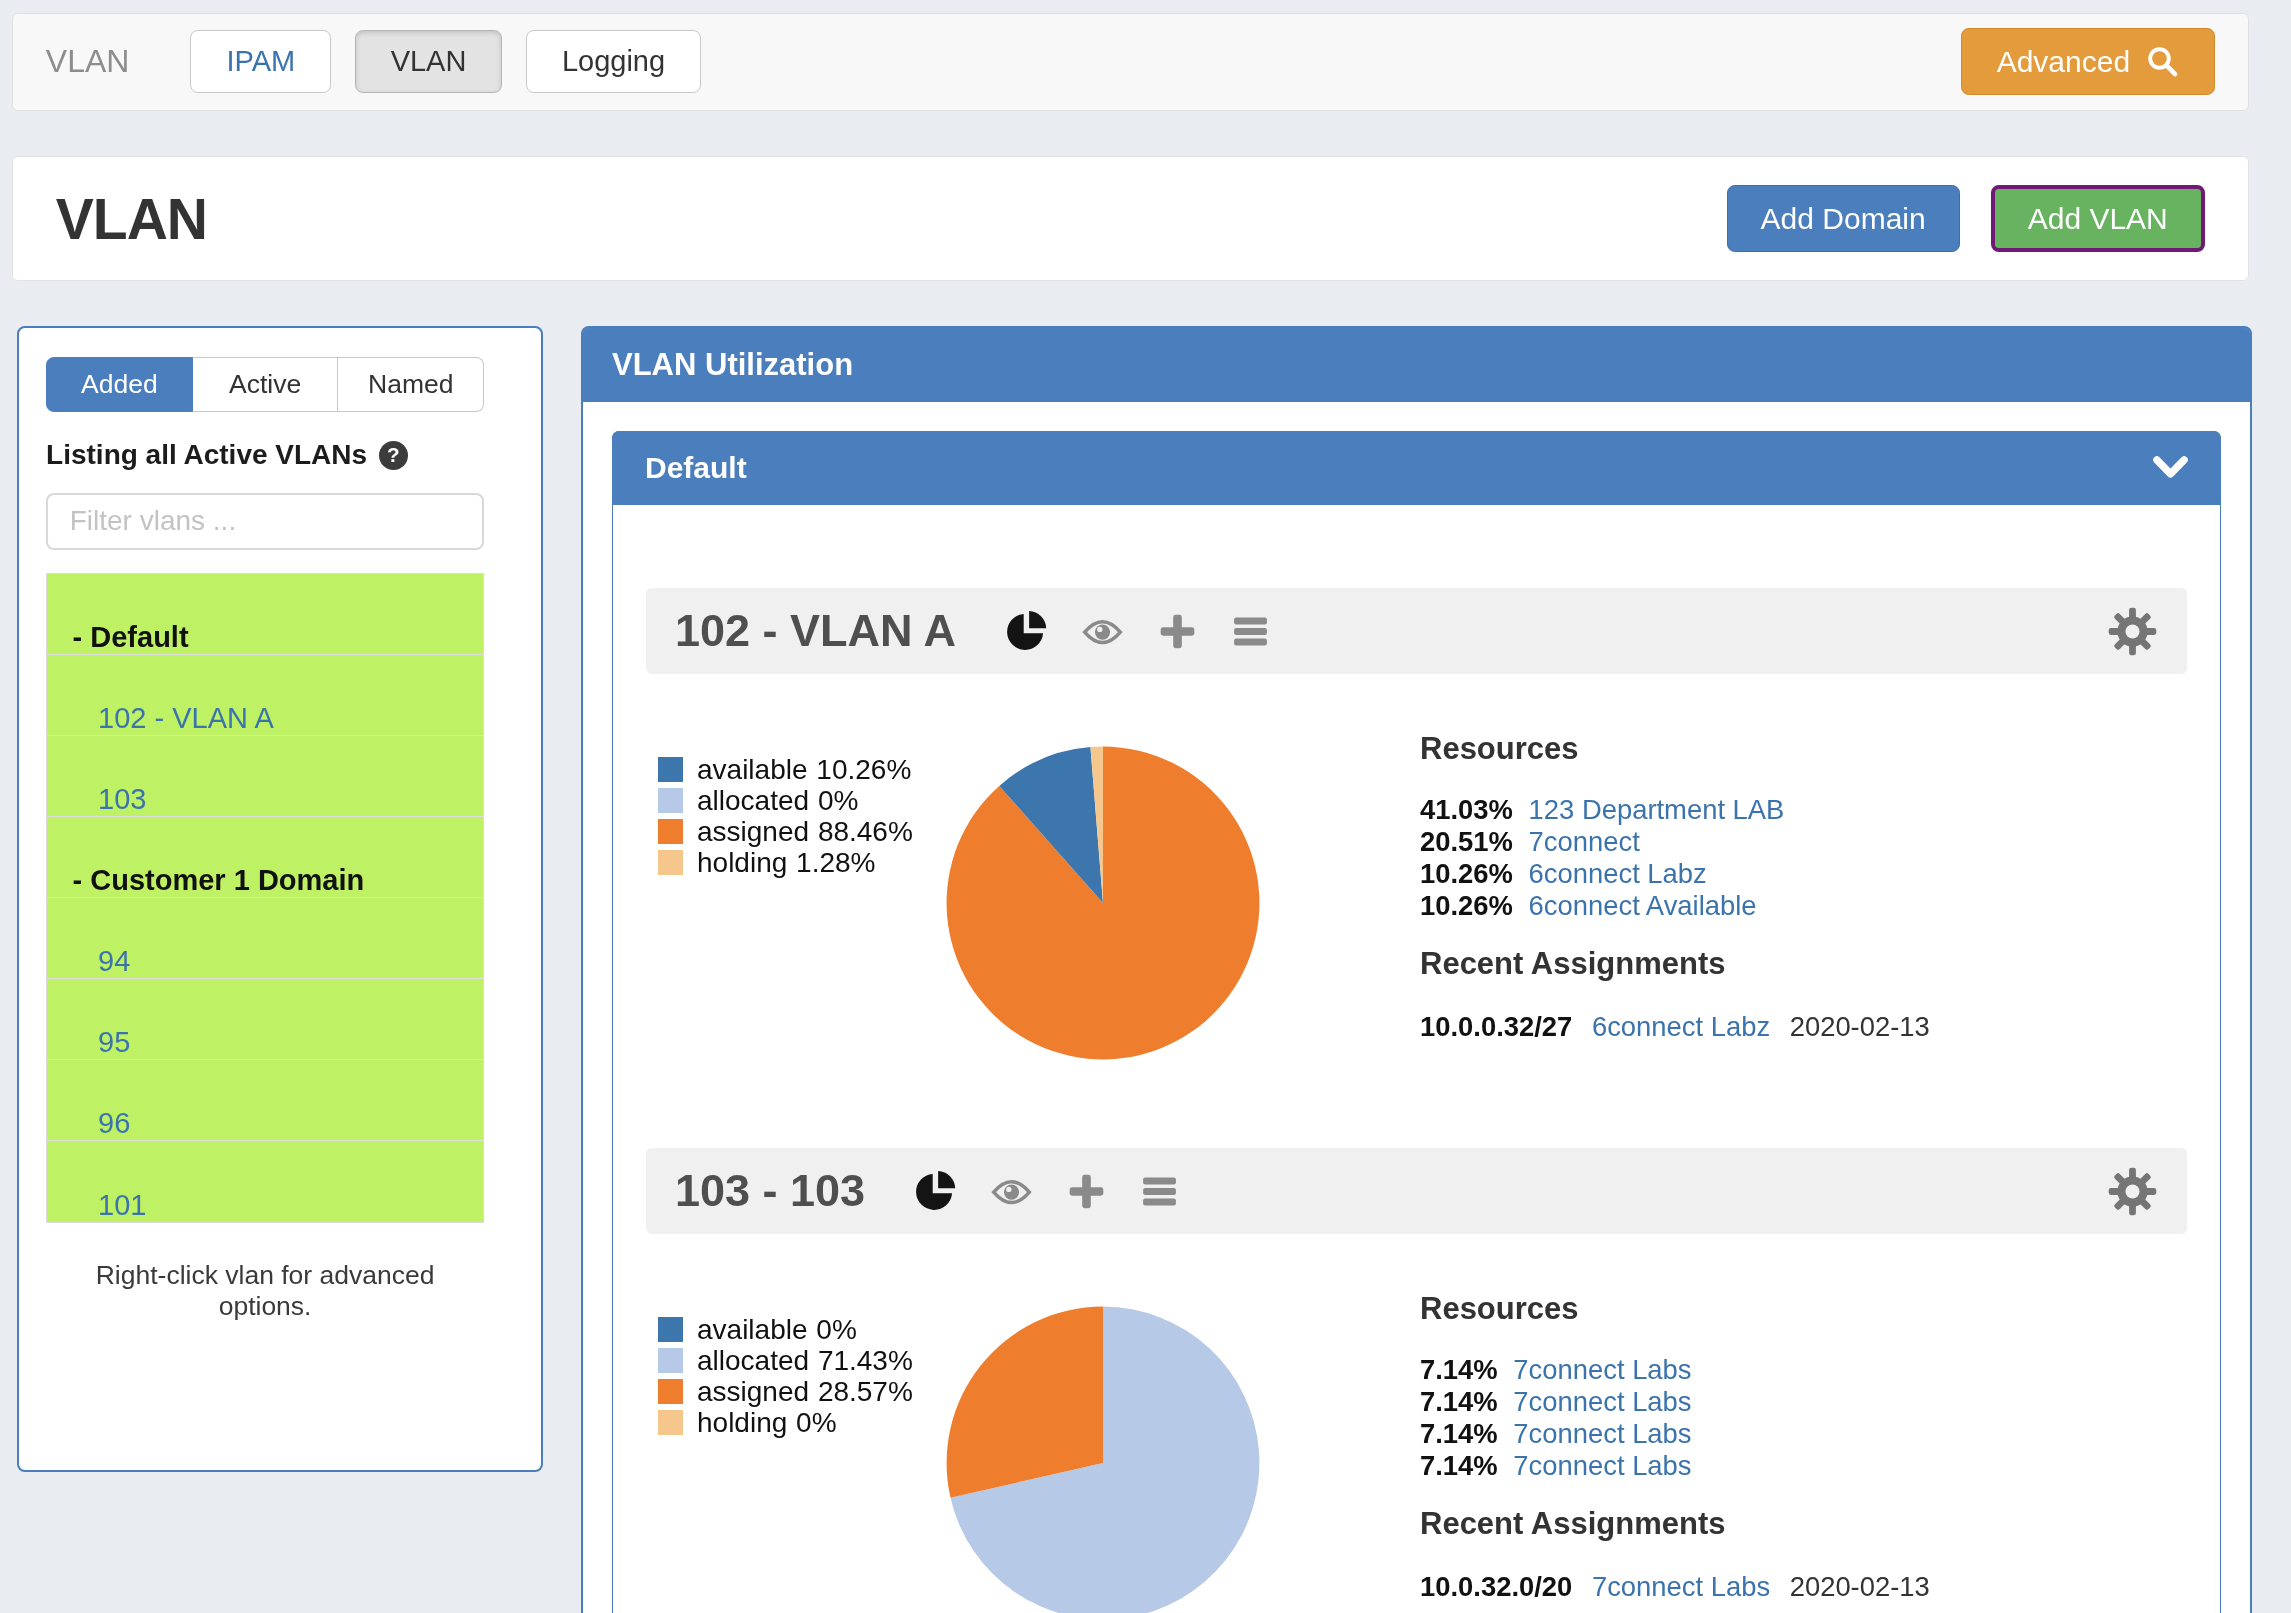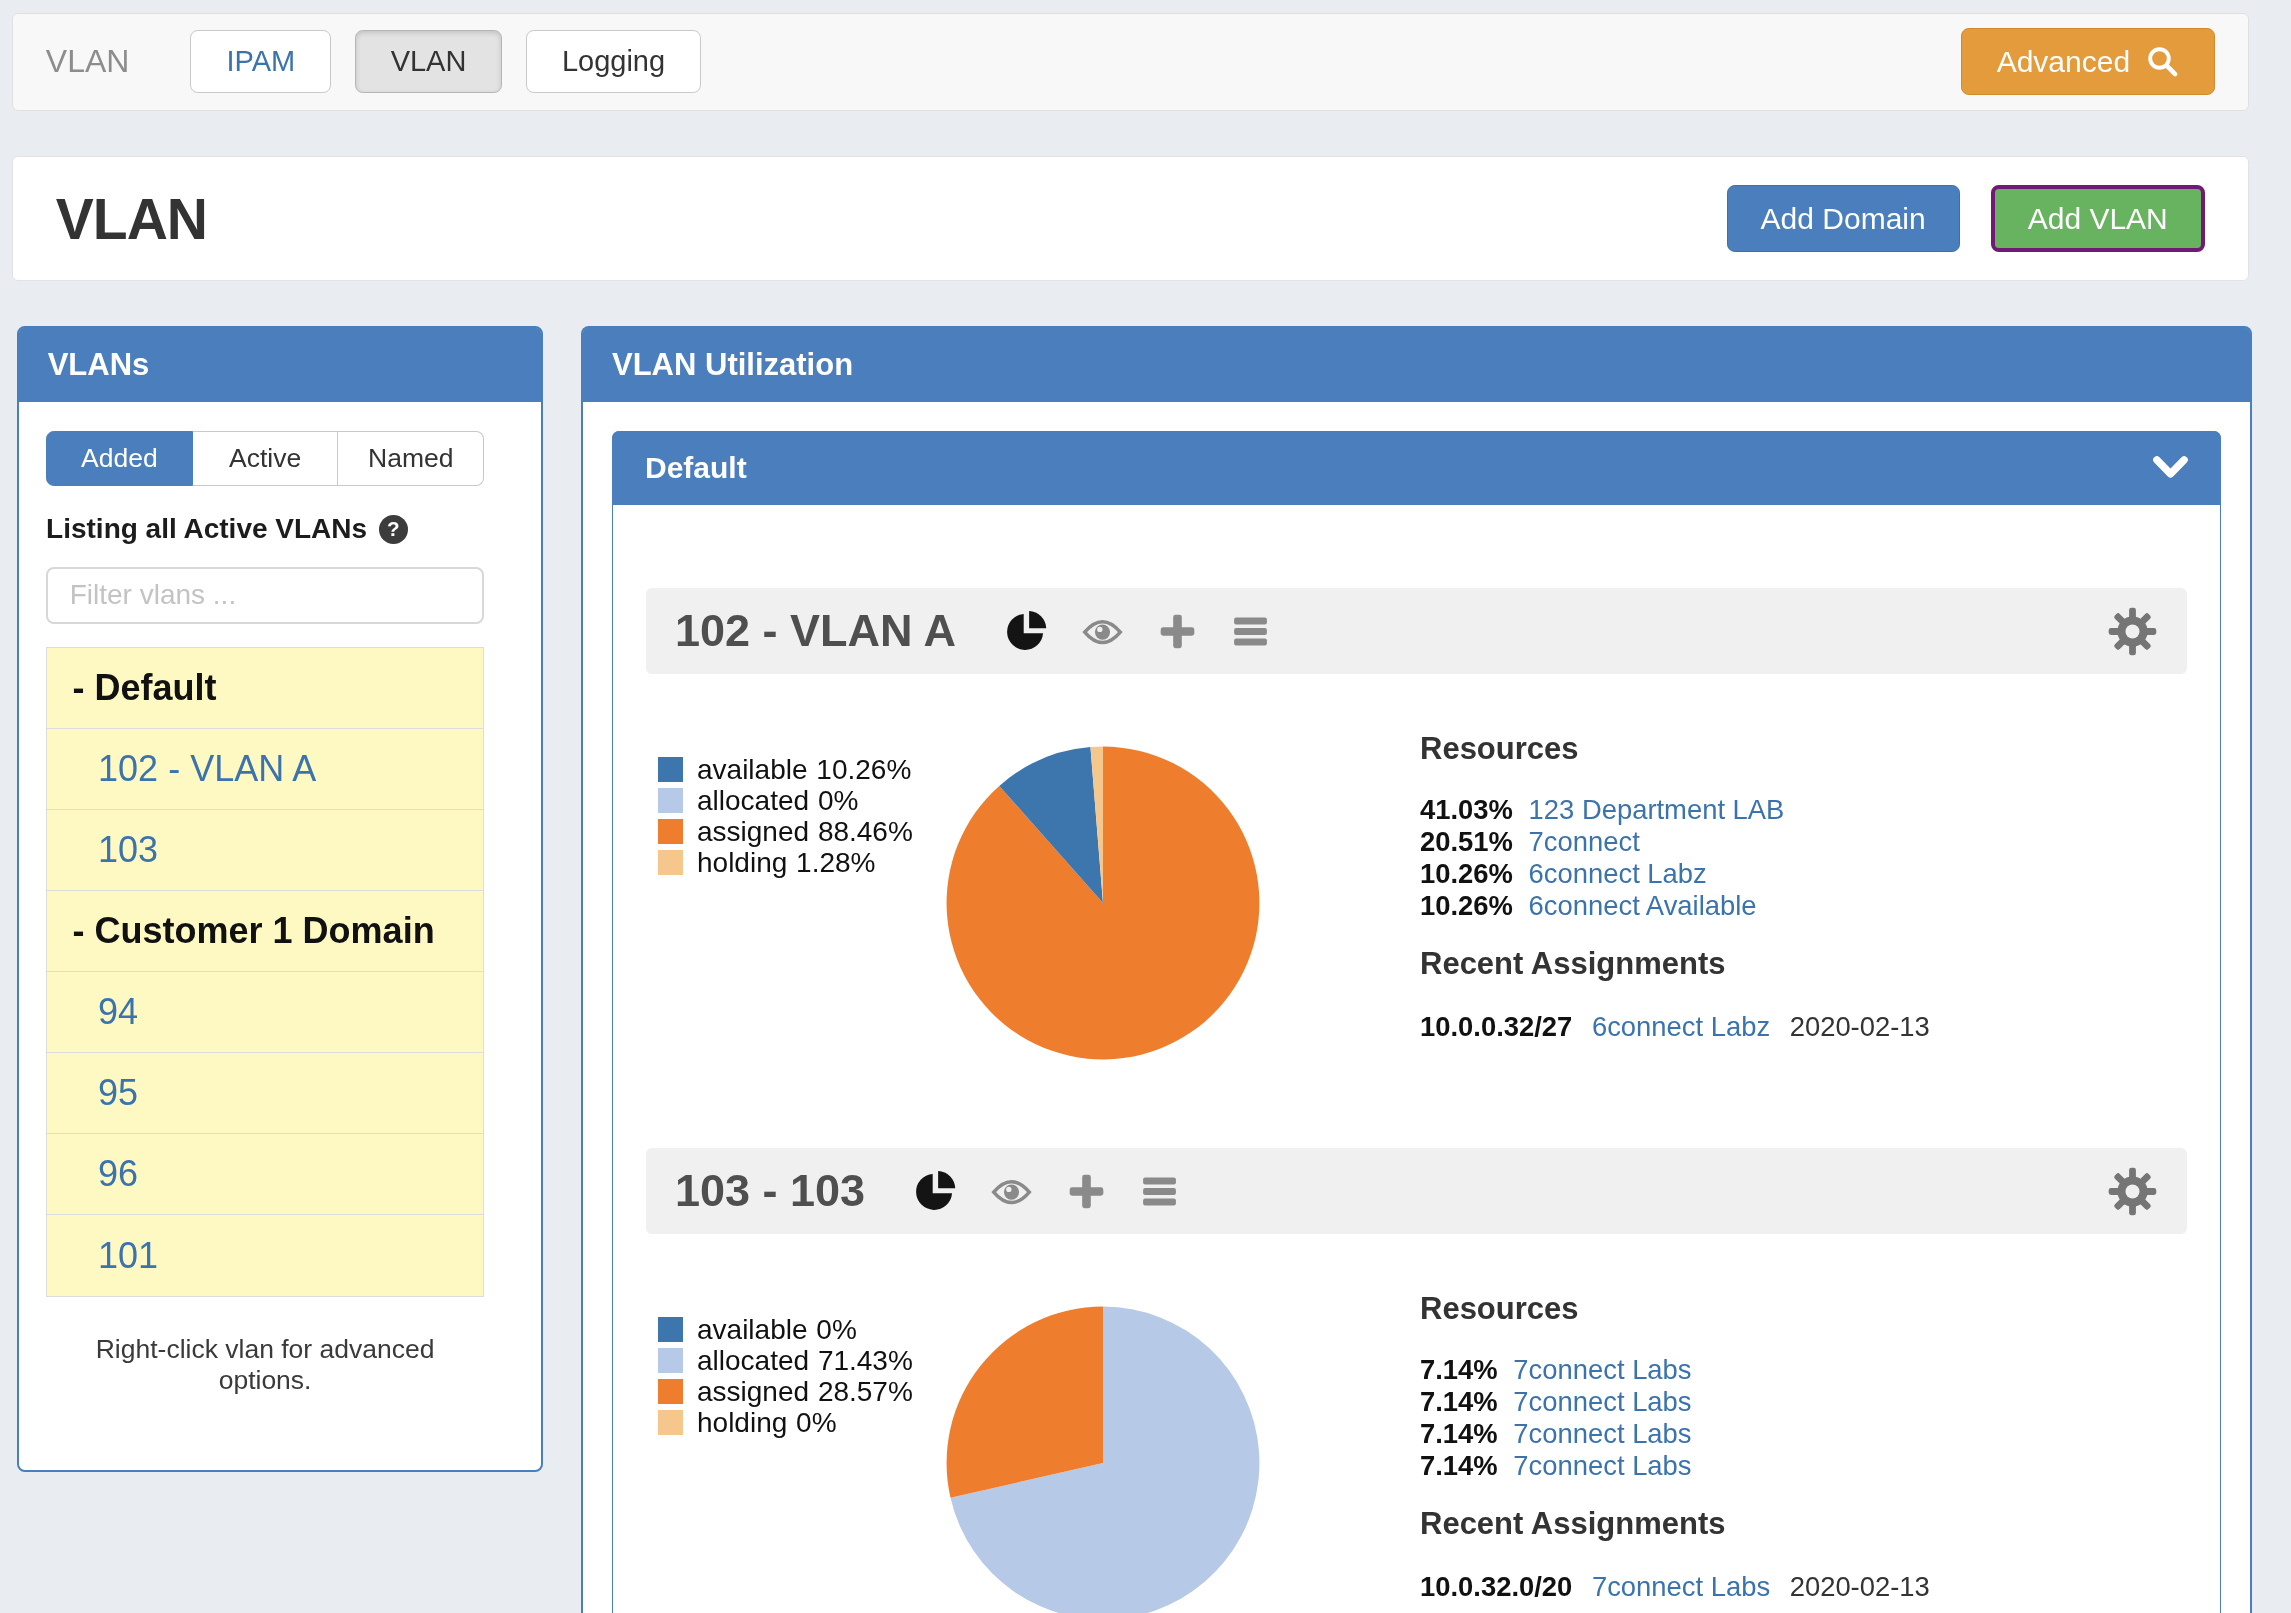--- a/index.html
+++ b/index.html
@@ -74,22 +74,22 @@
     font-size:20.6px; font-weight:bold; display:inline-flex; align-items:center;
     justify-content:center; line-height:1;
   }
   .filter-input {
     margin-top:21.6px; width:438px; height:57px; border:2px solid #d8d8d8; border-radius:7.8px;
     font-size:28px; padding:0 21.6px; color:#333; font-family:inherit; background:#fff;
   }
   .filter-input::placeholder { color:#c3c3c3; }
   .vlan-list { margin-top:23.5px; width:438px; border:1px solid #dcdcdc; }
   .vlan-row {
-    height:81px; display:flex; align-items:center; font-size:36px;
-    padding:0 25.5px; border-bottom:1px solid #dcdcdc; background:#fef9c3; cursor:pointer;
+    height:81px; display:flex; align-items:flex-end; font-size:29px;
+    padding:0 25.5px; border-bottom:1px solid #dcdcdc; background:#bef264; cursor:pointer;
   }
   .vlan-row:last-child { border-bottom:none; }
   .vlan-row[data-kind="domain"] { font-weight:bold; color:#111; }
   .vlan-row[data-kind="vlan"]   { color:#3b73ad; padding-left:51px; }
   .sidebar-note { margin-top:37px; width:438px; text-align:center; font-size:26.5px; color:#3a3a3a; }
 
   
   .main-panel {
     position:absolute; left:581px; top:326px; width:1671px; height:1372px;
     background:#fff; border:2px solid #4a7ebd; border-radius:7.8px 7.8px 0 0; border-bottom:none;
@@ -155,21 +155,20 @@
 
 <div class="title-card">
   <h1 class="page-title">VLAN</h1>
   <div class="title-actions">
     <button class="btn btn-blue">Add Domain</button>
     <button class="btn btn-green">Add VLAN</button>
   </div>
 </div>
 
 <div class="sidebar">
-  <div class="panel-header">VLANs</div>
   <div class="sidebar-body">
     <div class="seg-tabs">
       <button class="seg-tab active">Added</button>
       <button class="seg-tab">Active</button>
       <button class="seg-tab">Named</button>
     </div>
     <div class="listing-line">
       <span>Listing all Active VLANs</span>
       <span class="help-icon">?</span>
     </div>

